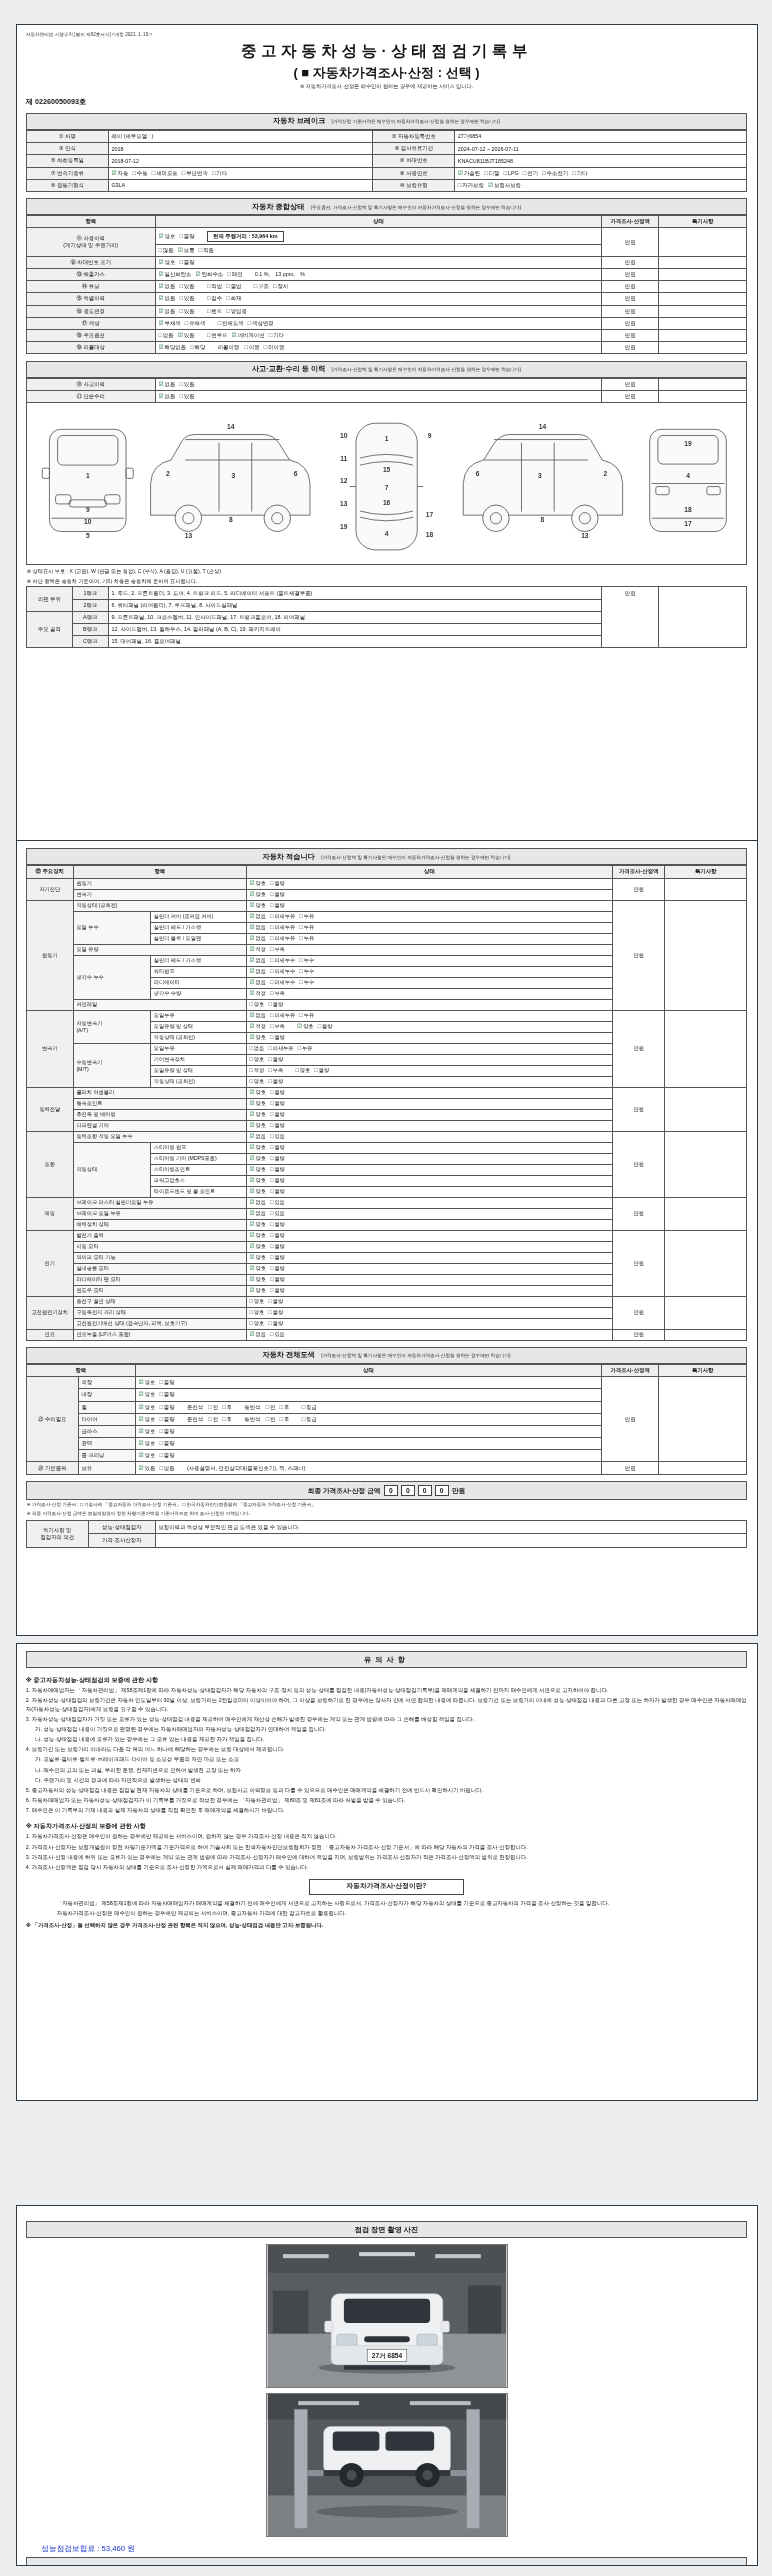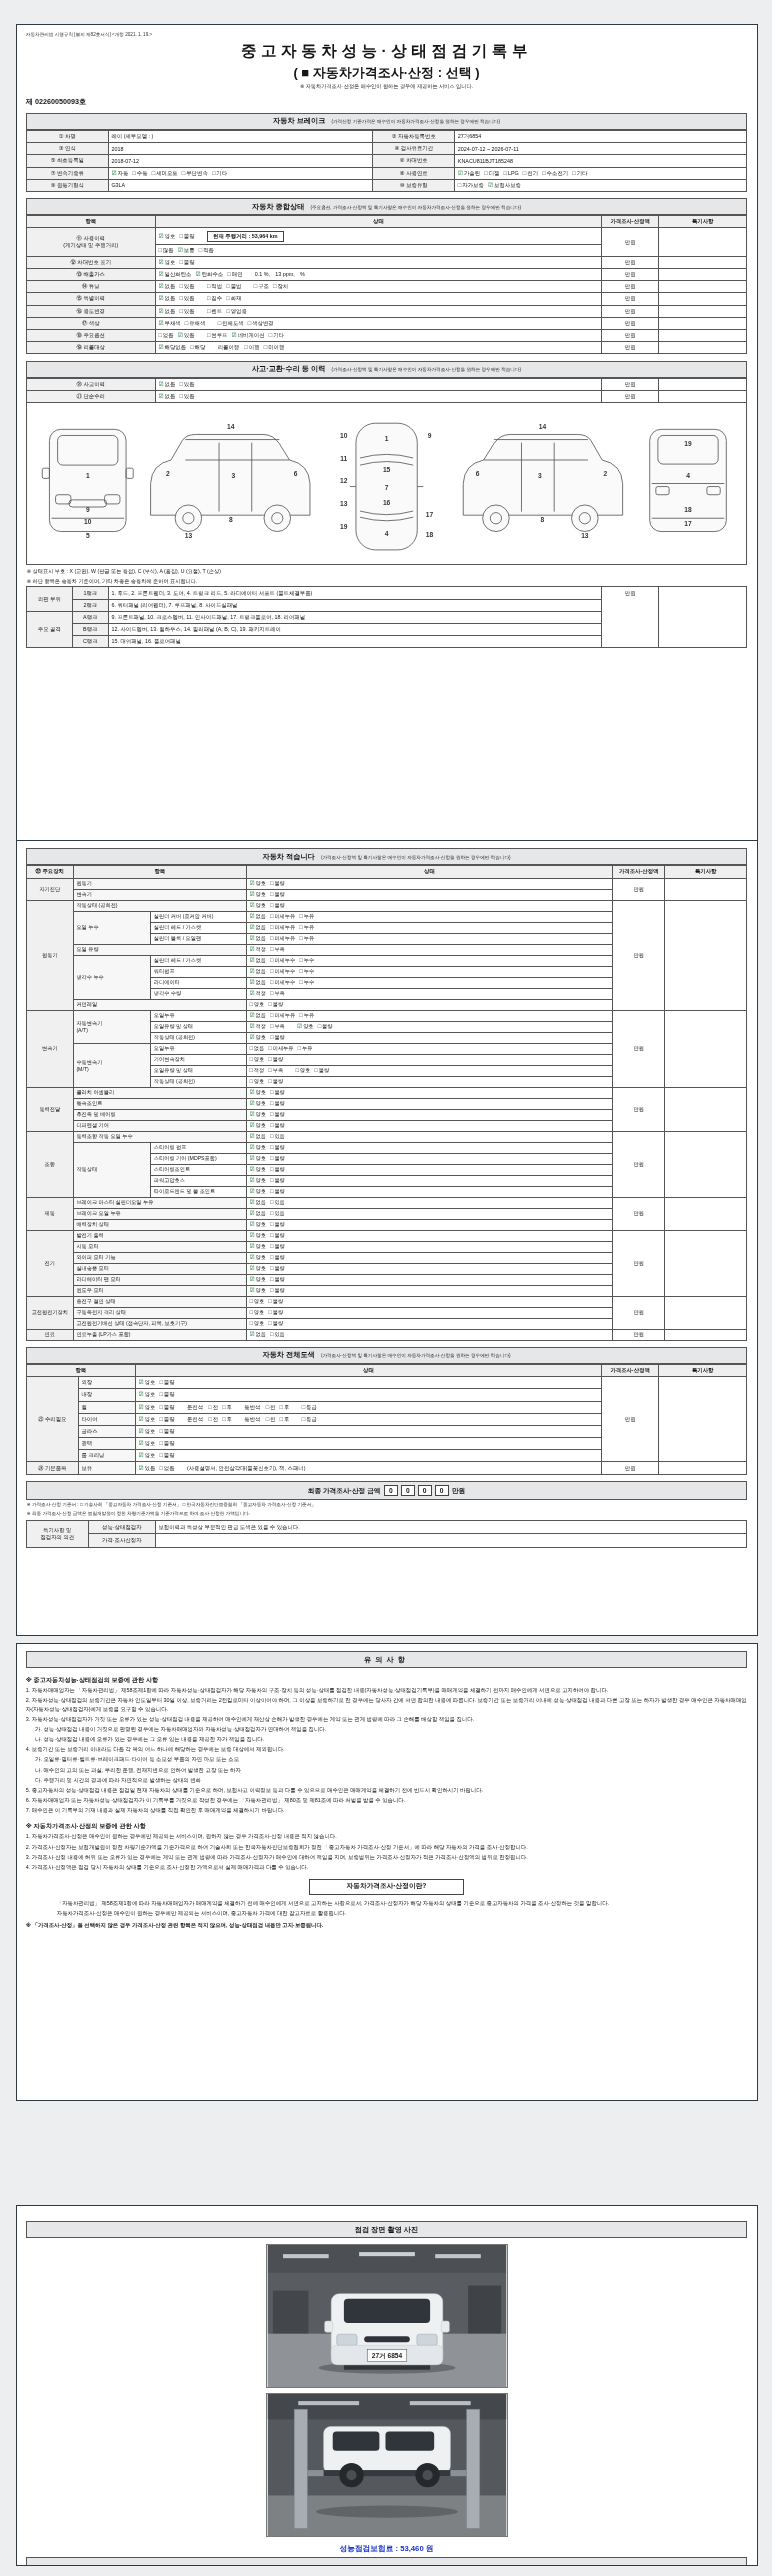--- a/index.html
+++ b/index.html
@@ -56,21 +56,21 @@
   .digit{display:inline-block;border:0.5px solid #444;background:#fff;padding:1px 4.1px;margin:0 1.5px;font-size:6.7px;}
   .final-notes{font-size:4.6px;margin:2.1px 1px;color:#222;line-height:1.5;}
   .notice p{font-size:5.4px;line-height:1.6;margin:1.5px 0;}
   .notice p.hd{font-weight:bold;font-size:6.2px;margin-top:6.2px;}
   .notice p.ind{margin-left:9.3px;}
   .nbox{margin:7.2px 31px 3.1px;}
   .nbox .t{display:block;width:155px;margin:0 auto 4.1px;border:0.8px solid #444;text-align:center;font-weight:bold;font-size:6.7px;padding:2.6px;}
   .nbox p{font-size:5.4px;line-height:1.6;margin:1.5px 0;}
   .nfoot{font-weight:bold;font-size:5.7px;margin-top:5.2px;}
   .photo{display:block;width:242px;height:144px;margin:5.2px auto;border:0.5px solid #777;}
-  .fee{color:#1733c9;font-weight:bold;font-size:7.7px;text-align:center;margin:7.2px 15.5px 3.1px;}
+  .fee{color:#1733c9;font-weight:normal;font-size:7.7px;text-align:left;margin:7.2px 15.5px 3.1px;}
   .signbar{border:0.5px solid #555;background:#e6e7e9;text-align:center;font-weight:bold;font-size:12px;padding:11px;letter-spacing:3.1px;}
 </style>
 </head>
 <body>
 
 <div class="page" id="p1">
   <div class="tiny">자동차관리법 시행규칙 [별지 제82호서식] &lt;개정 2021. 1. 19.&gt;</div>
   <div class="doc-title">중고자동차성능·상태점검기록부</div>
   <div class="doc-sub">( ■ 자동차가격조사·산정 : 선택 )</div>
   <div class="doc-subnote">※ 자동차가격조사·산정은 매수인이 원하는 경우에 제공하는 서비스 입니다.</div>

